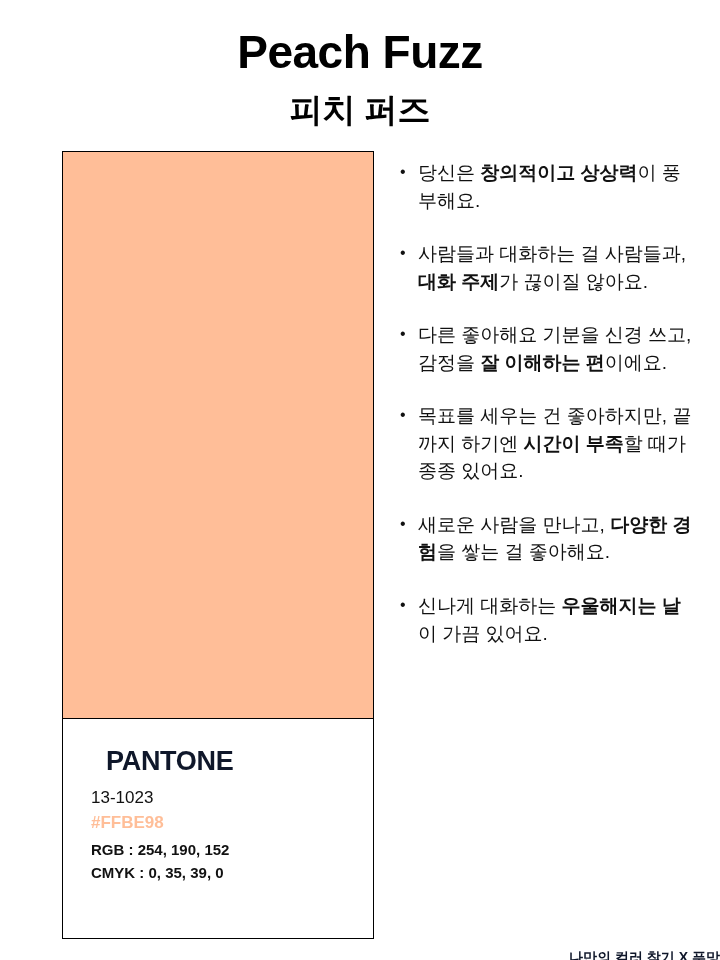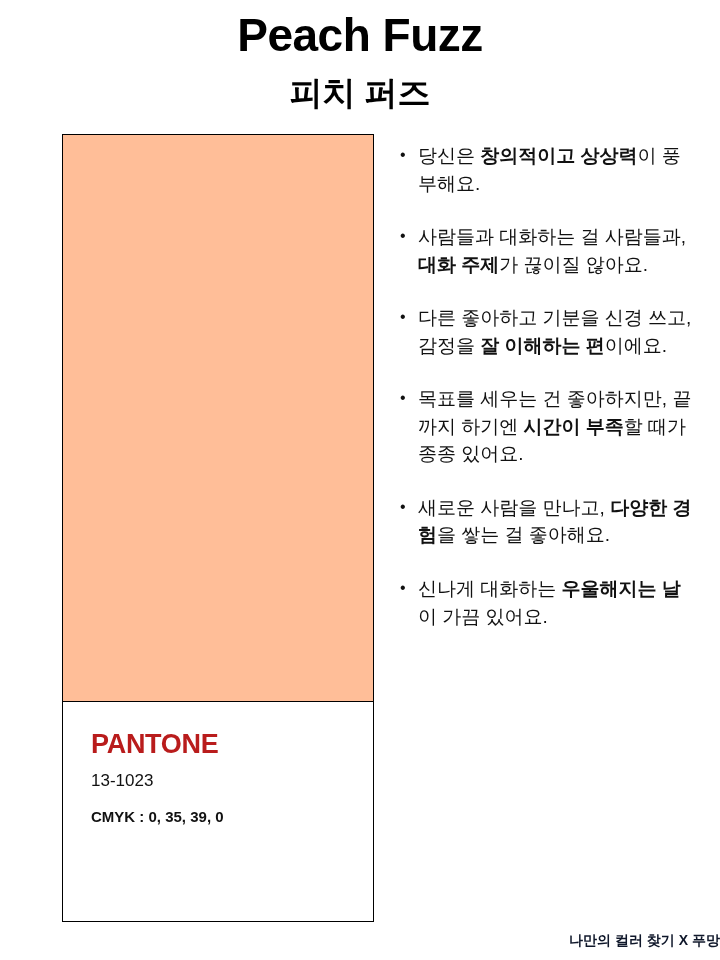--- a/index.html
+++ b/index.html
@@ -18,21 +18,21 @@
     position: relative;
     width: 720px;
     height: 960px;
     box-sizing: border-box;
   }
   .title {
     text-align: center;
     font-size: 46px;
     font-weight: bold;
     letter-spacing: -0.5px;
-    margin: 8px 0 0 0;
+    margin: 25px 0 0 0;
     line-height: 1.2;
     color: #000000;
   }
   .subtitle {
     text-align: center;
     font-size: 33px;
     font-weight: bold;
     margin: 10px 0 0 0;
     line-height: 1.2;
     color: #000000;
@@ -60,27 +60,27 @@
     border-top: 1px solid #000000;
     padding: 28px 0 22px 28px;
     height: 220px;
     box-sizing: border-box;
   }
   .pantone-word {
     font-size: 27px;
     font-weight: bold;
     letter-spacing: -0.3px;
     line-height: 1.1;
-    margin: 0 0 8px 0;
-    color: #b91c1c;
+    margin: 0 0 8px 15px;
+    color: #0f172a;
   }
   .pantone-code {
     font-size: 17px;
     line-height: 1.5;
-    margin: 0 0 12px 0;
+    margin: 0 0 0 0;
     color: #111111;
   }
   .hex {
     font-size: 17px;
     font-weight: bold;
     line-height: 1.5;
     margin: 0 0 2px 0;
   }
   .rgb, .cmyk {
     font-size: 15px;
@@ -134,36 +134,38 @@
   <h1 class="title">Peach Fuzz</h1>
   <h2 class="subtitle">피치 퍼즈</h2>
 
   <div class="content">
 
     <div class="swatch-card">
       <div class="swatch-color" style="background: rgb(255, 190, 152);"></div>
       <div class="swatch-info">
         <div class="pantone-word">PANTONE</div>
         <div class="pantone-code">13-1023</div>
+        <div class="hex" style="color: rgb(255, 190, 152);">#FFBE98</div>
+        <div class="rgb">RGB : 254, 190, 152</div>
         <div class="cmyk">CMYK : 0, 35, 39, 0</div>
       </div>
     </div>
 
     <div class="bullets">
         <div class="bullet">
           <span class="bullet-dot">•</span>
           <span class="bullet-text"><span>당신은 </span><b>창의적이고 상상력</b><span>이 풍부해요.</span></span>
         </div>
         <div class="bullet">
           <span class="bullet-dot">•</span>
           <span class="bullet-text"><span>사람들과 대화하는 걸 사람들과, </span><b>대화 주제</b><span>가 끊이질 않아요.</span></span>
         </div>
         <div class="bullet">
           <span class="bullet-dot">•</span>
-          <span class="bullet-text"><span>다른 좋아하고 기분을 신경 쓰고, 감정을 </span><b>잘 이해하는 편</b><span>이에요.</span></span>
+          <span class="bullet-text"><span>다른 좋아해요 기분을 신경 쓰고, 감정을 </span><b>잘 이해하는 편</b><span>이에요.</span></span>
         </div>
         <div class="bullet">
           <span class="bullet-dot">•</span>
           <span class="bullet-text"><span>목표를 세우는 건 좋아하지만, 끝까지 하기엔 </span><b>시간이 부족</b><span>할 때가 종종 있어요.</span></span>
         </div>
         <div class="bullet">
           <span class="bullet-dot">•</span>
           <span class="bullet-text"><span>새로운 사람을 만나고, </span><b>다양한 경험</b><span>을 쌓는 걸 좋아해요.</span></span>
         </div>
         <div class="bullet">

